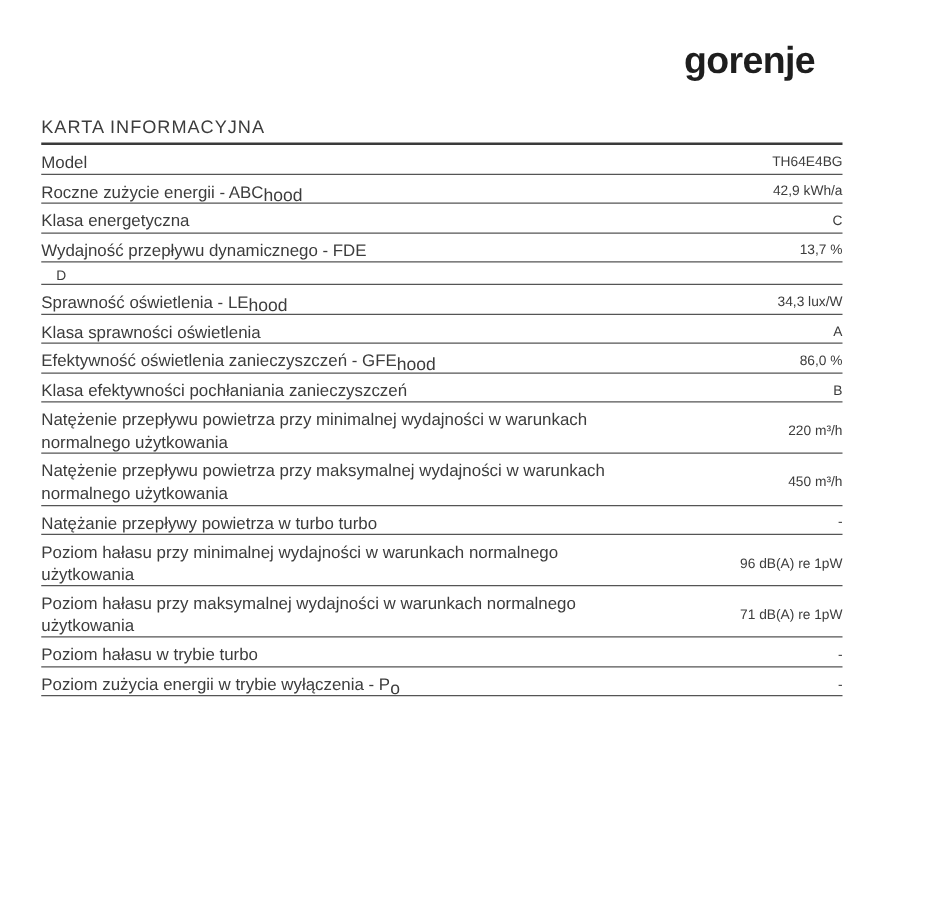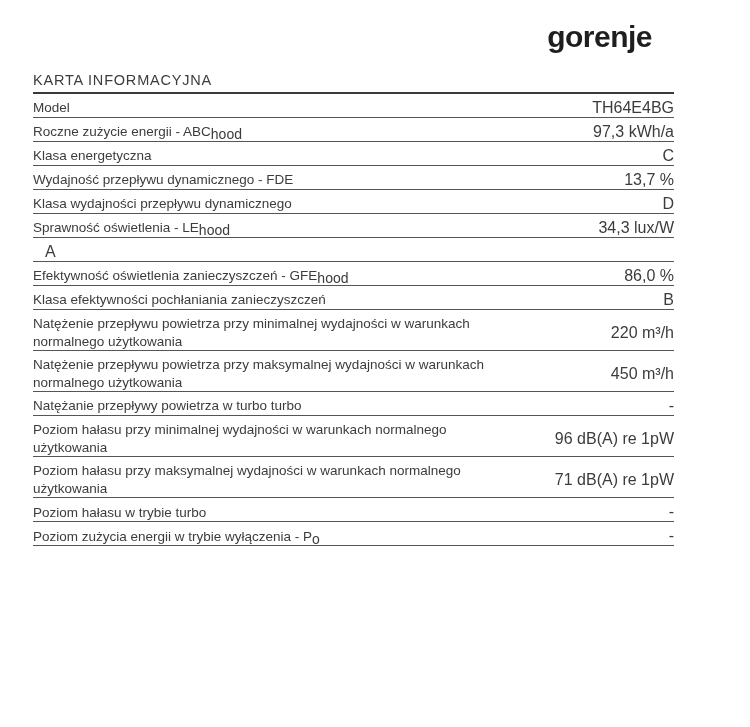--- a/index.html
+++ b/index.html
@@ -19,32 +19,32 @@
     overflow:hidden;
   }
   .content{
     position:absolute;
     left:33px;top:0;
     width:641px;
   }
   .logo-bar{
     display:flex;
     justify-content:flex-end;
-    padding:20px 22px 0 0;
+    padding:32px 22px 0 0;
     height:56px;
   }
   .logo{
     font-size:30px;
     font-weight:700;
     letter-spacing:-0.5px;
     color:#1e1e1e;
     line-height:1.1;
   }
   .title{
-    margin-top:16px;
+    margin-top:38px;
     font-size:14.5px;
     font-weight:400;
     letter-spacing:0.8px;
     color:var(--text);
     padding-bottom:4px;
     border-bottom:2px solid var(--title-rule);
   }
   .spec-table{width:100%;}
   .row{
     display:flex;
@@ -58,21 +58,21 @@
     line-height:1.3;
     white-space:pre-line;
     max-width:480px;
   }
   .row-label sub{
     font-size:14px;
     line-height:0;
     vertical-align:-3px;
   }
   .row-value{
-    font-size:16px;
+    font-size:11px;
     white-space:nowrap;
     padding-left:12px;
     text-align:right;
   }
 </style>
 </head>
 <body>
 
 <div class="page">
   <div class="content">
@@ -84,44 +84,44 @@
     <h1 class="title">KARTA INFORMACYJNA</h1>
 
     <div class="spec-table">
   <div class="row">
     <div class="row-label"><span>Model</span></div>
     <div class="row-value">TH64E4BG</div>
   </div>
 
   <div class="row">
     <div class="row-label"><span>Roczne zużycie energii - ABC</span><sub>hood</sub></div>
-    <div class="row-value">97,3 kWh/a</div>
+    <div class="row-value">42,9 kWh/a</div>
   </div>
 
   <div class="row">
     <div class="row-label"><span>Klasa energetyczna</span></div>
     <div class="row-value">C</div>
   </div>
 
   <div class="row">
     <div class="row-label"><span>Wydajność przepływu dynamicznego - FDE</span></div>
     <div class="row-value">13,7 %</div>
   </div>
 
   <div class="row">
-    <div class="row-label"><span>Klasa wydajności przepływu dynamicznego</span></div>
     <div class="row-value">D</div>
   </div>
 
   <div class="row">
     <div class="row-label"><span>Sprawność oświetlenia - LE</span><sub>hood</sub></div>
     <div class="row-value">34,3 lux/W</div>
   </div>
 
   <div class="row">
+    <div class="row-label"><span>Klasa sprawności oświetlenia</span></div>
     <div class="row-value">A</div>
   </div>
 
   <div class="row">
     <div class="row-label"><span>Efektywność oświetlenia zanieczyszczeń - GFE</span><sub>hood</sub></div>
     <div class="row-value">86,0 %</div>
   </div>
 
   <div class="row">
     <div class="row-label"><span>Klasa efektywności pochłaniania zanieczyszczeń</span></div>

